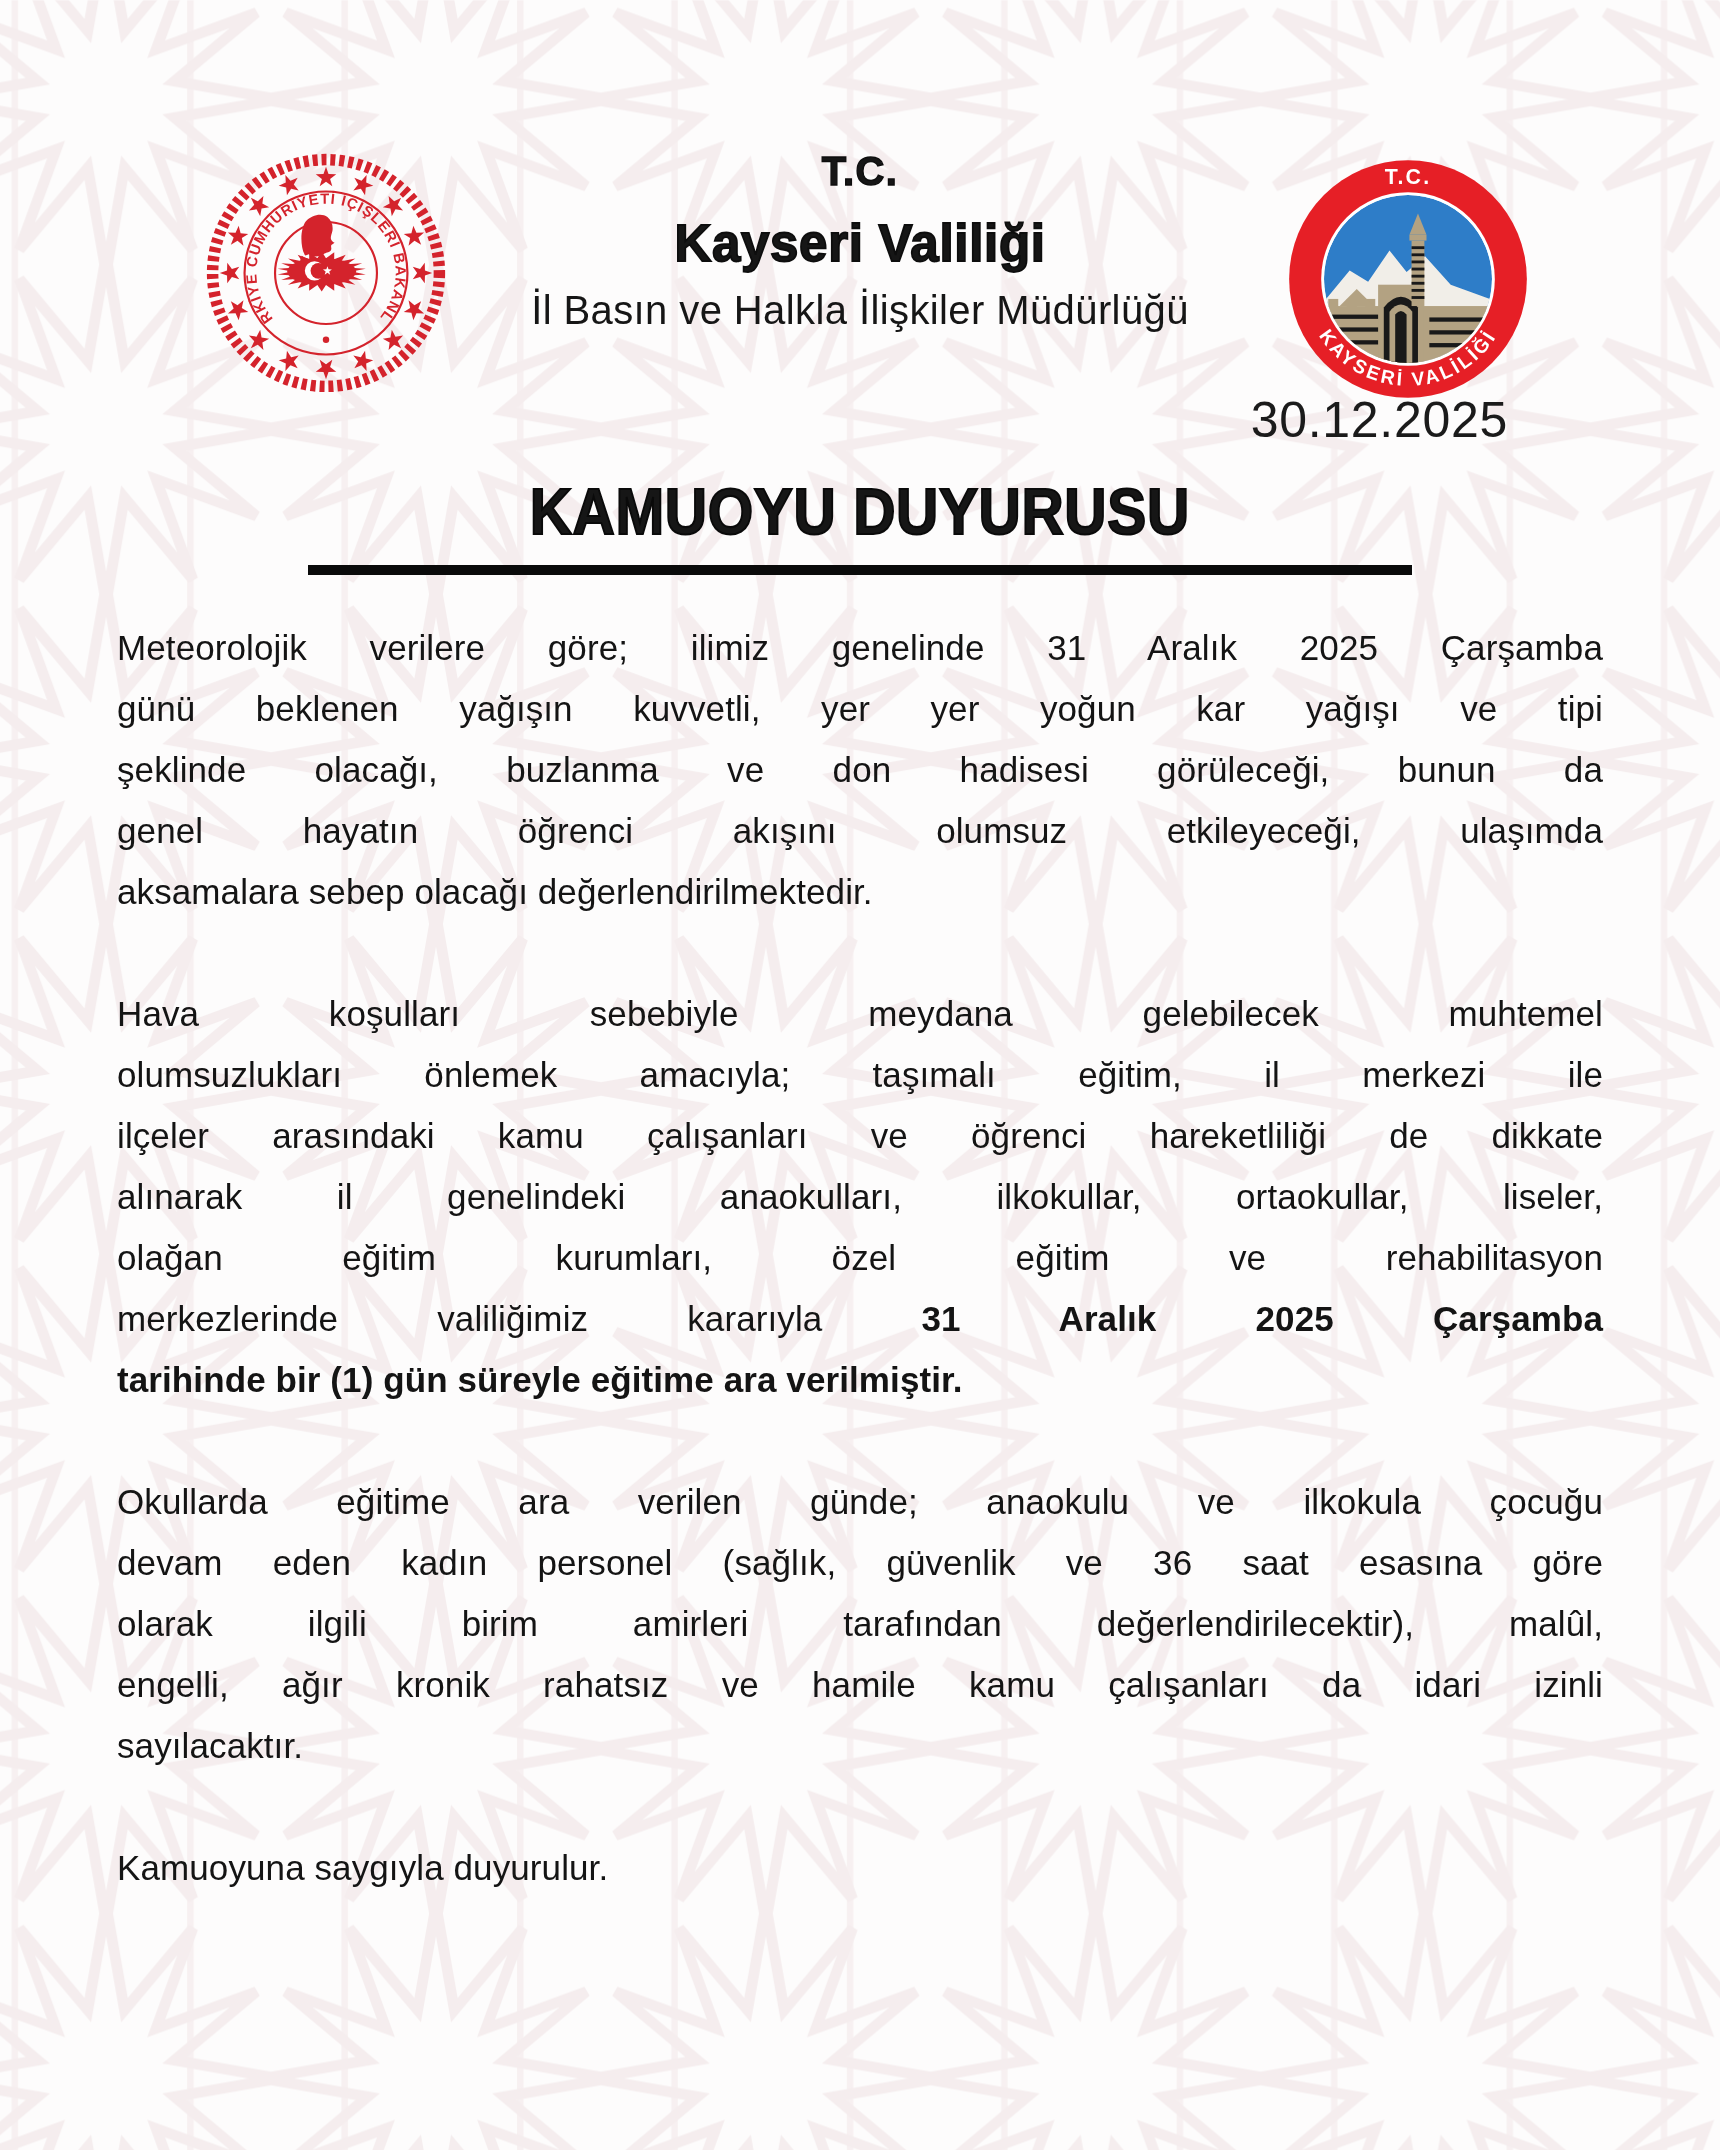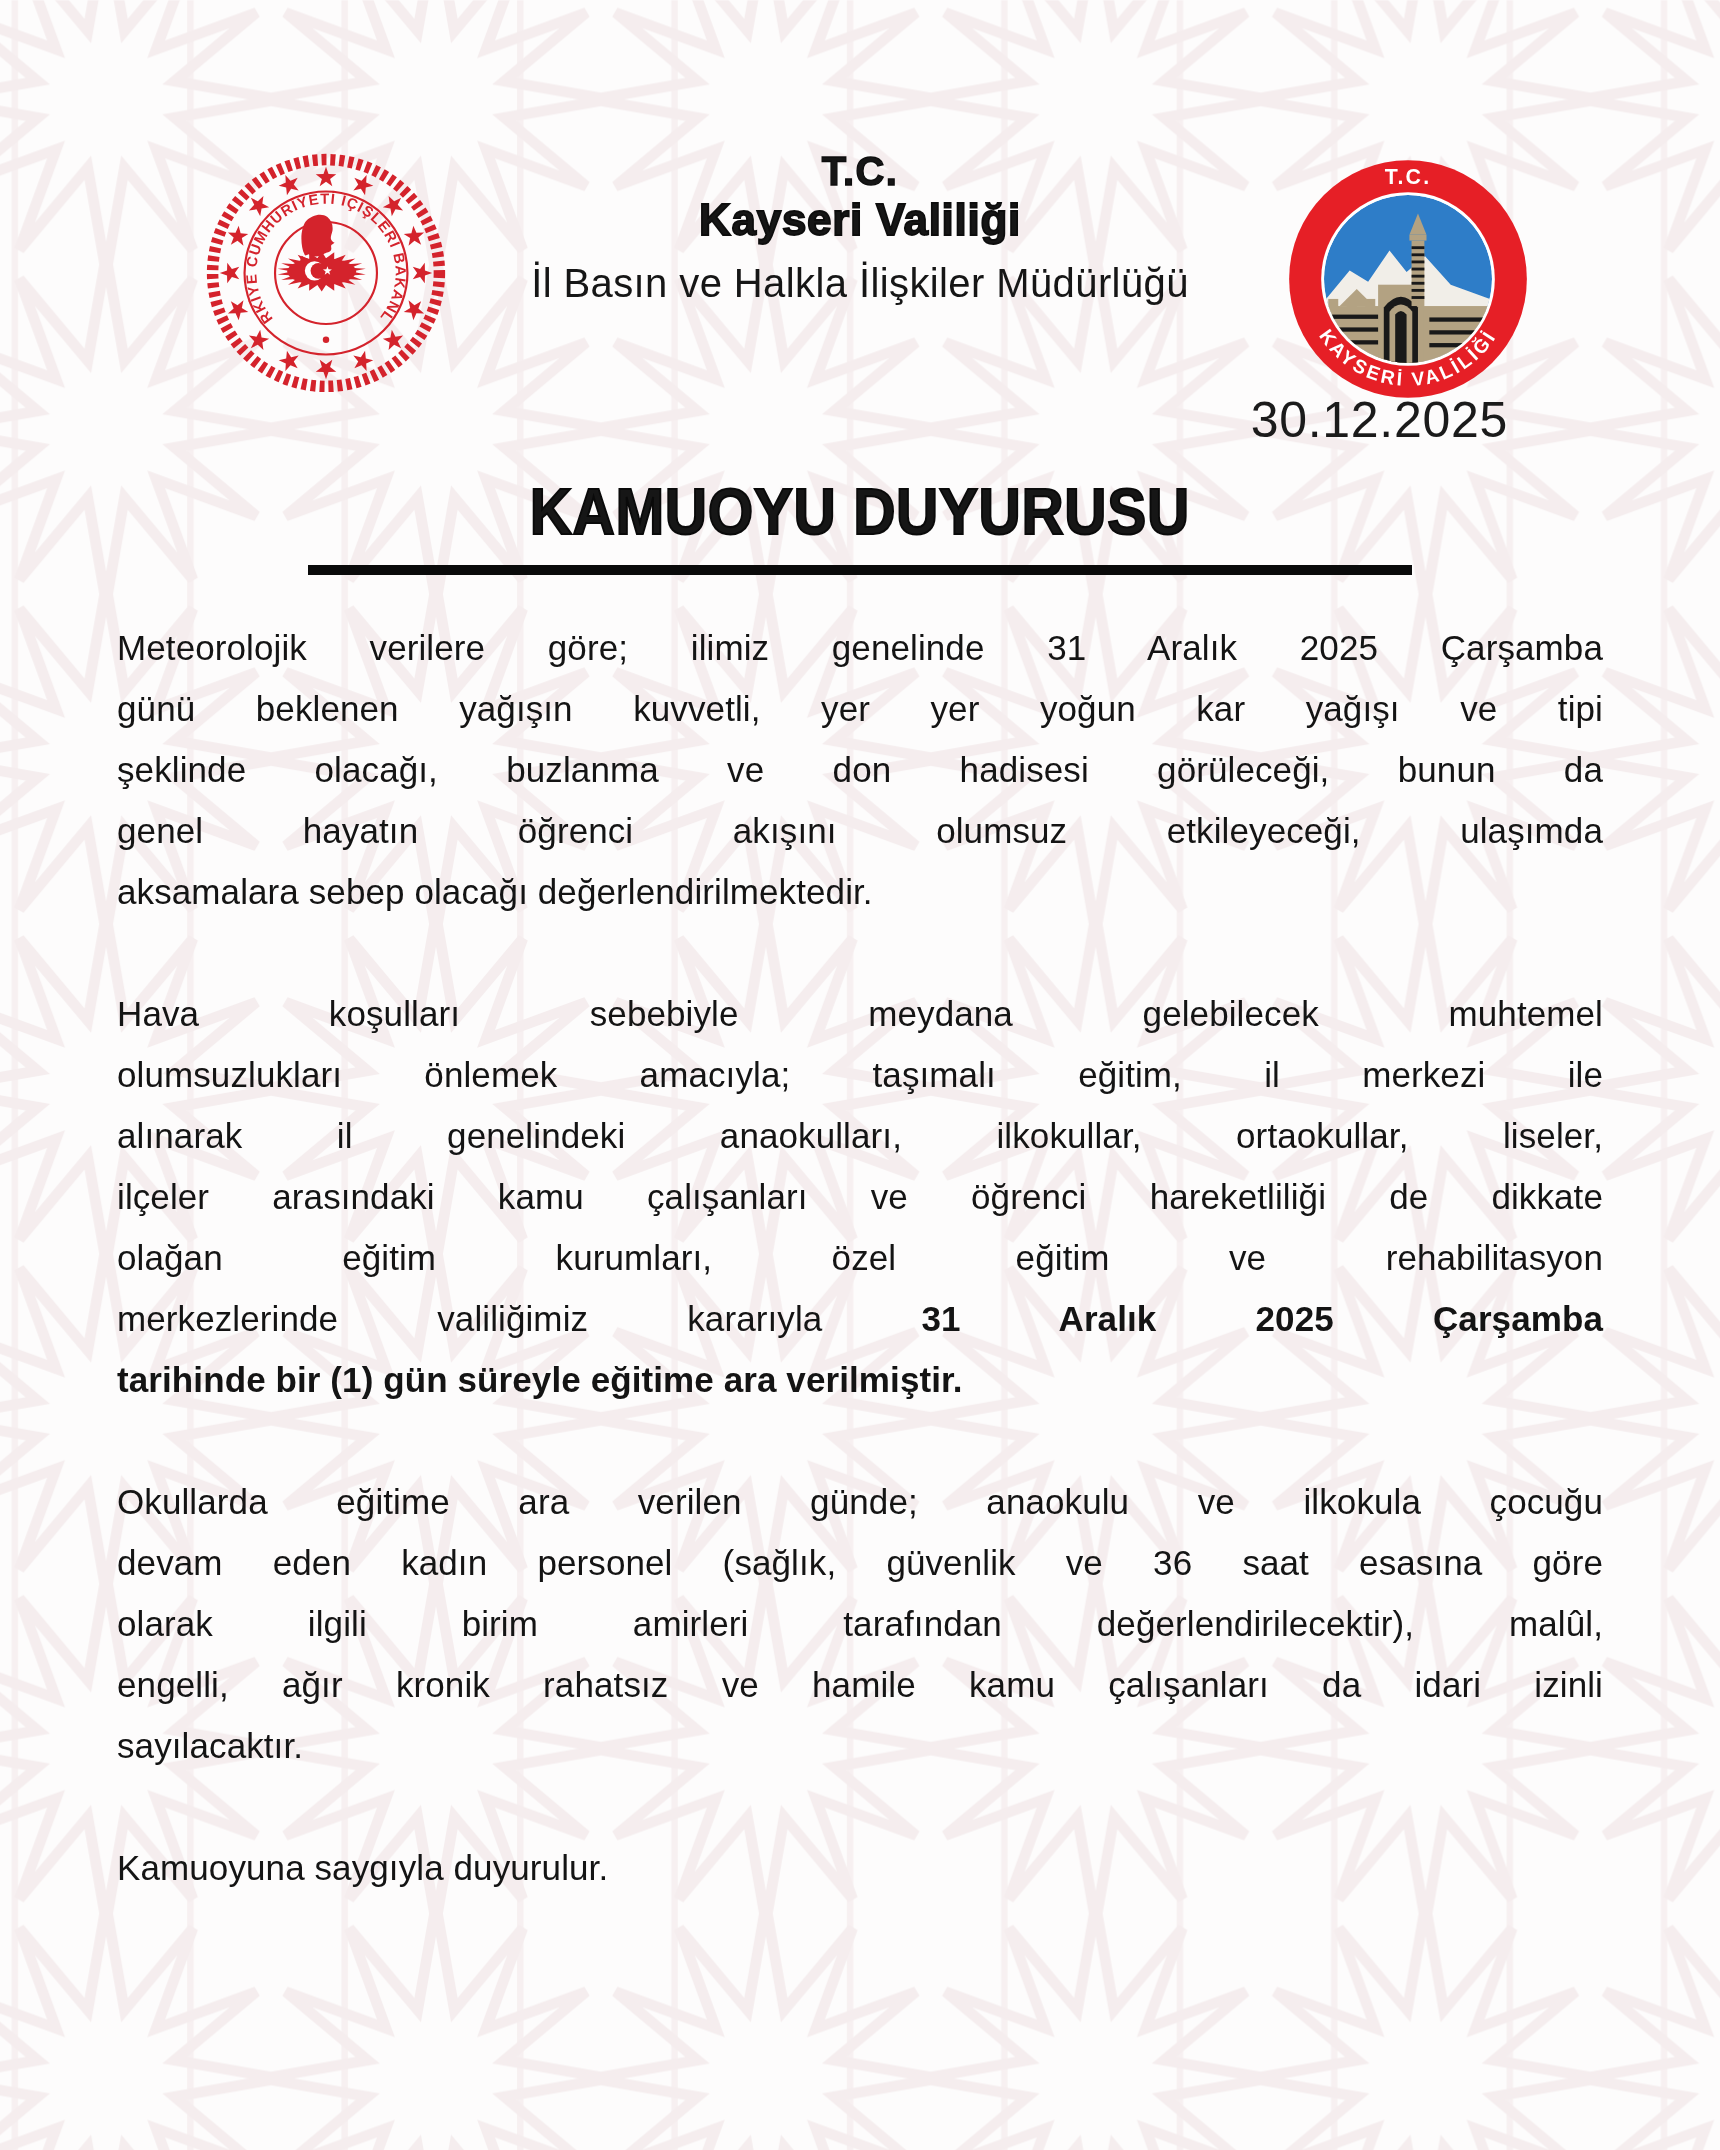--- a/index.html
+++ b/index.html
@@ -7,21 +7,21 @@
     position:relative;width:1720px;height:2151px;overflow:hidden;
     background:#fdfcfc;color:#161616;
     font-family:"Liberation Sans",sans-serif;
   }
   .bg{position:absolute;left:0;top:0;}
   .seal{position:absolute;}
   .seal.left{left:204px;top:151px;width:244px;height:244px;}
   .seal.right{left:1287px;top:158px;width:242px;height:242px;}
   .hdr{position:absolute;left:0;right:0;top:151px;text-align:center;line-height:1;}
   .hdr .tc{font-size:40px;font-weight:bold;-webkit-text-stroke:1.4px #0d0d0d;letter-spacing:1.4px;}
-  .hdr .org{font-size:44px;font-weight:bold;-webkit-text-stroke:1.8px #0d0d0d;margin-top:7px;letter-spacing:0.7px;}
+  .hdr .org{font-size:51px;font-weight:bold;-webkit-text-stroke:1.8px #0d0d0d;margin-top:27px;letter-spacing:0.7px;}
   .hdr .dept{font-size:40px;font-weight:normal;margin-top:21px;letter-spacing:0.4px;}
   .date{position:absolute;top:391px;right:212px;font-size:50px;letter-spacing:0.7px;color:#1b1b1b;}
   .titlewrap{position:absolute;left:0;right:0;top:479px;text-align:center;line-height:1;}
   .title{display:inline-block;font-size:65px;font-weight:bold;-webkit-text-stroke:2.1px #0a0a0a;
          letter-spacing:0.7px;transform:scaleX(.9);transform-origin:center;}
   .rule{width:1104px;height:10px;background:#0a0a0a;margin:21px auto 0;}
   .bodytext{position:absolute;left:117px;top:617px;width:1487px;
             font-size:35px;line-height:61px;letter-spacing:0.1px;color:#141414;}
   .para{margin:0 1px 61px 0;}
   .bl{text-align:justify;text-align-last:justify;}
@@ -153,22 +153,22 @@
       <div class="para">
         <div class="bl"><span>Meteorolojik verilere göre; ilimiz genelinde 31 Aralık 2025 Çarşamba</span></div>
         <div class="bl"><span>günü beklenen yağışın kuvvetli, yer yer yoğun kar yağışı ve tipi</span></div>
         <div class="bl"><span>şeklinde olacağı, buzlanma ve don hadisesi görüleceği, bunun da</span></div>
         <div class="bl"><span>genel hayatın öğrenci akışını olumsuz etkileyeceği, ulaşımda</span></div>
         <div class="bl last"><span>aksamalara sebep olacağı değerlendirilmektedir.</span></div>
       </div>
       <div class="para">
         <div class="bl"><span>Hava koşulları sebebiyle meydana gelebilecek muhtemel</span></div>
         <div class="bl"><span>olumsuzlukları önlemek amacıyla; taşımalı eğitim, il merkezi ile</span></div>
+        <div class="bl"><span>ilçeler arasındaki kamu çalışanları ve öğrenci hareketliliği de dikkate</span></div>
         <div class="bl"><span>alınarak il genelindeki anaokulları, ilkokullar, ortaokullar, liseler,</span></div>
-        <div class="bl"><span>ilçeler arasındaki kamu çalışanları ve öğrenci hareketliliği de dikkate</span></div>
         <div class="bl"><span>olağan eğitim kurumları, özel eğitim ve rehabilitasyon</span></div>
         <div class="bl"><span>merkezlerinde valiliğimiz kararıyla </span><span class="b">31 Aralık 2025 Çarşamba</span></div>
         <div class="bl last"><span class="b">tarihinde bir (1) gün süreyle eğitime ara verilmiştir.</span></div>
       </div>
       <div class="para">
         <div class="bl"><span>Okullarda eğitime ara verilen günde; anaokulu ve ilkokula çocuğu</span></div>
         <div class="bl"><span>devam eden kadın personel (sağlık, güvenlik ve 36 saat esasına göre</span></div>
         <div class="bl"><span>olarak ilgili birim amirleri tarafından değerlendirilecektir), malûl,</span></div>
         <div class="bl"><span>engelli, ağır kronik rahatsız ve hamile kamu çalışanları da idari izinli</span></div>
         <div class="bl last"><span>sayılacaktır.</span></div>

